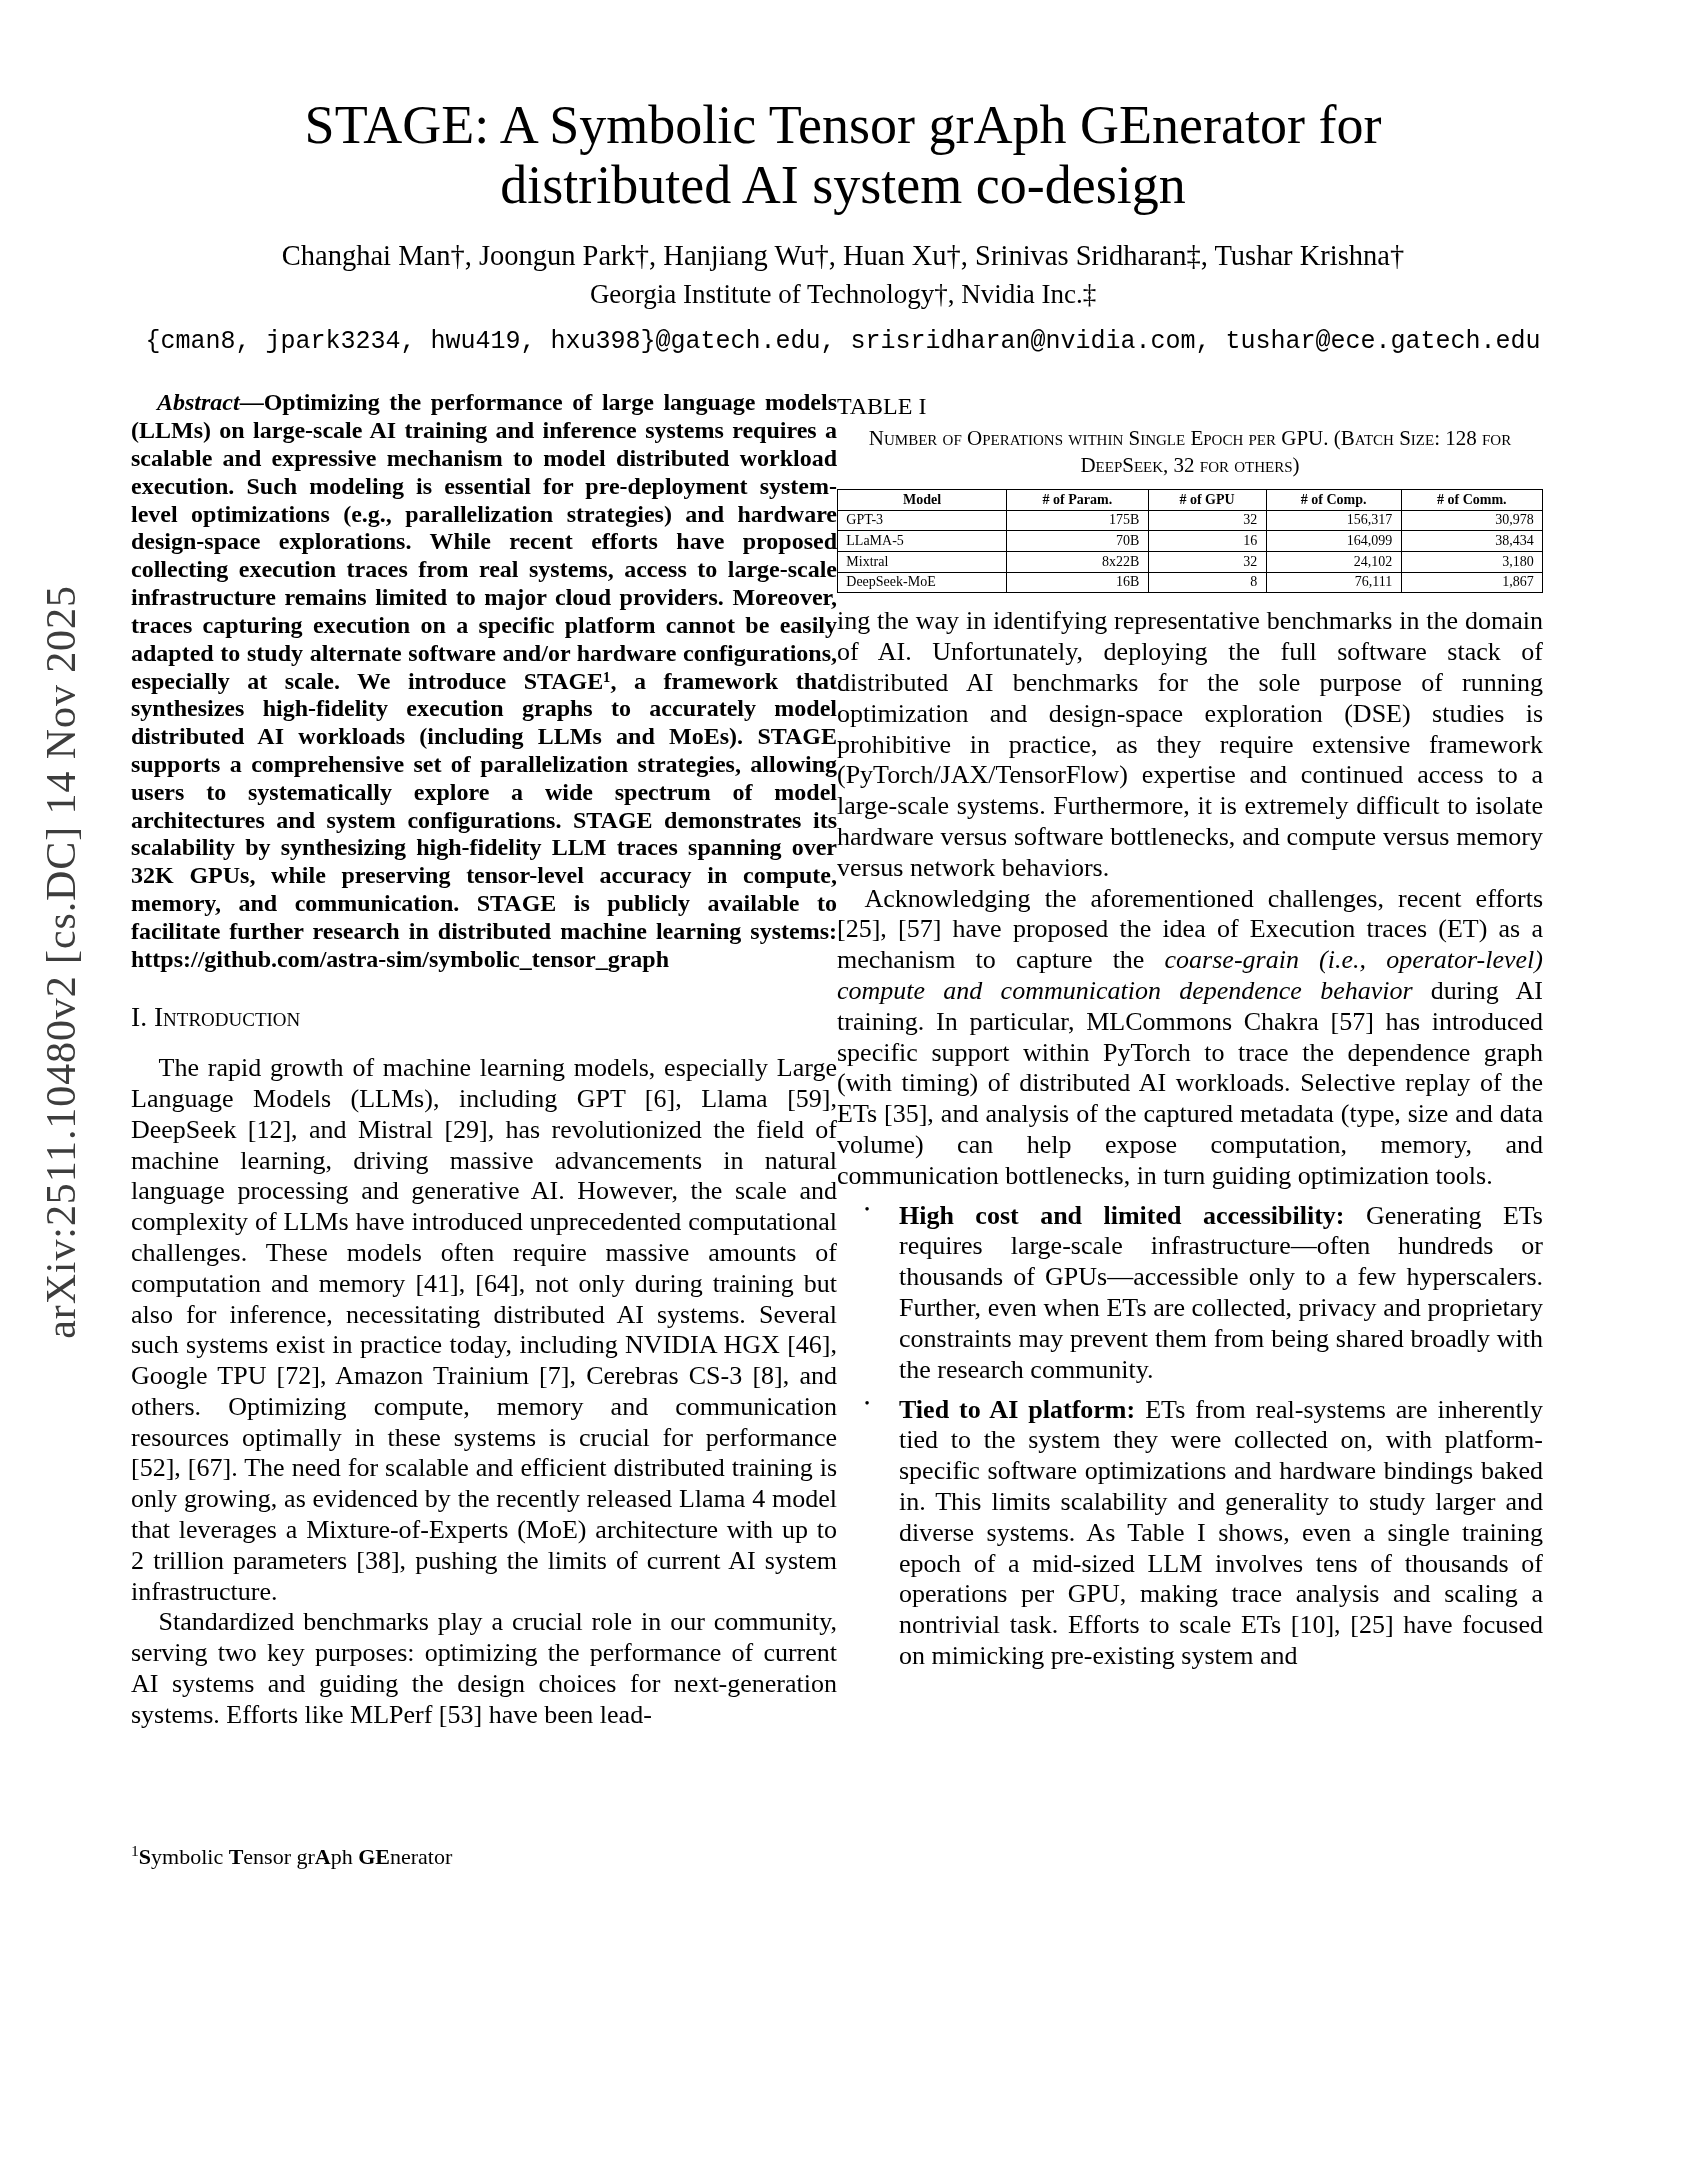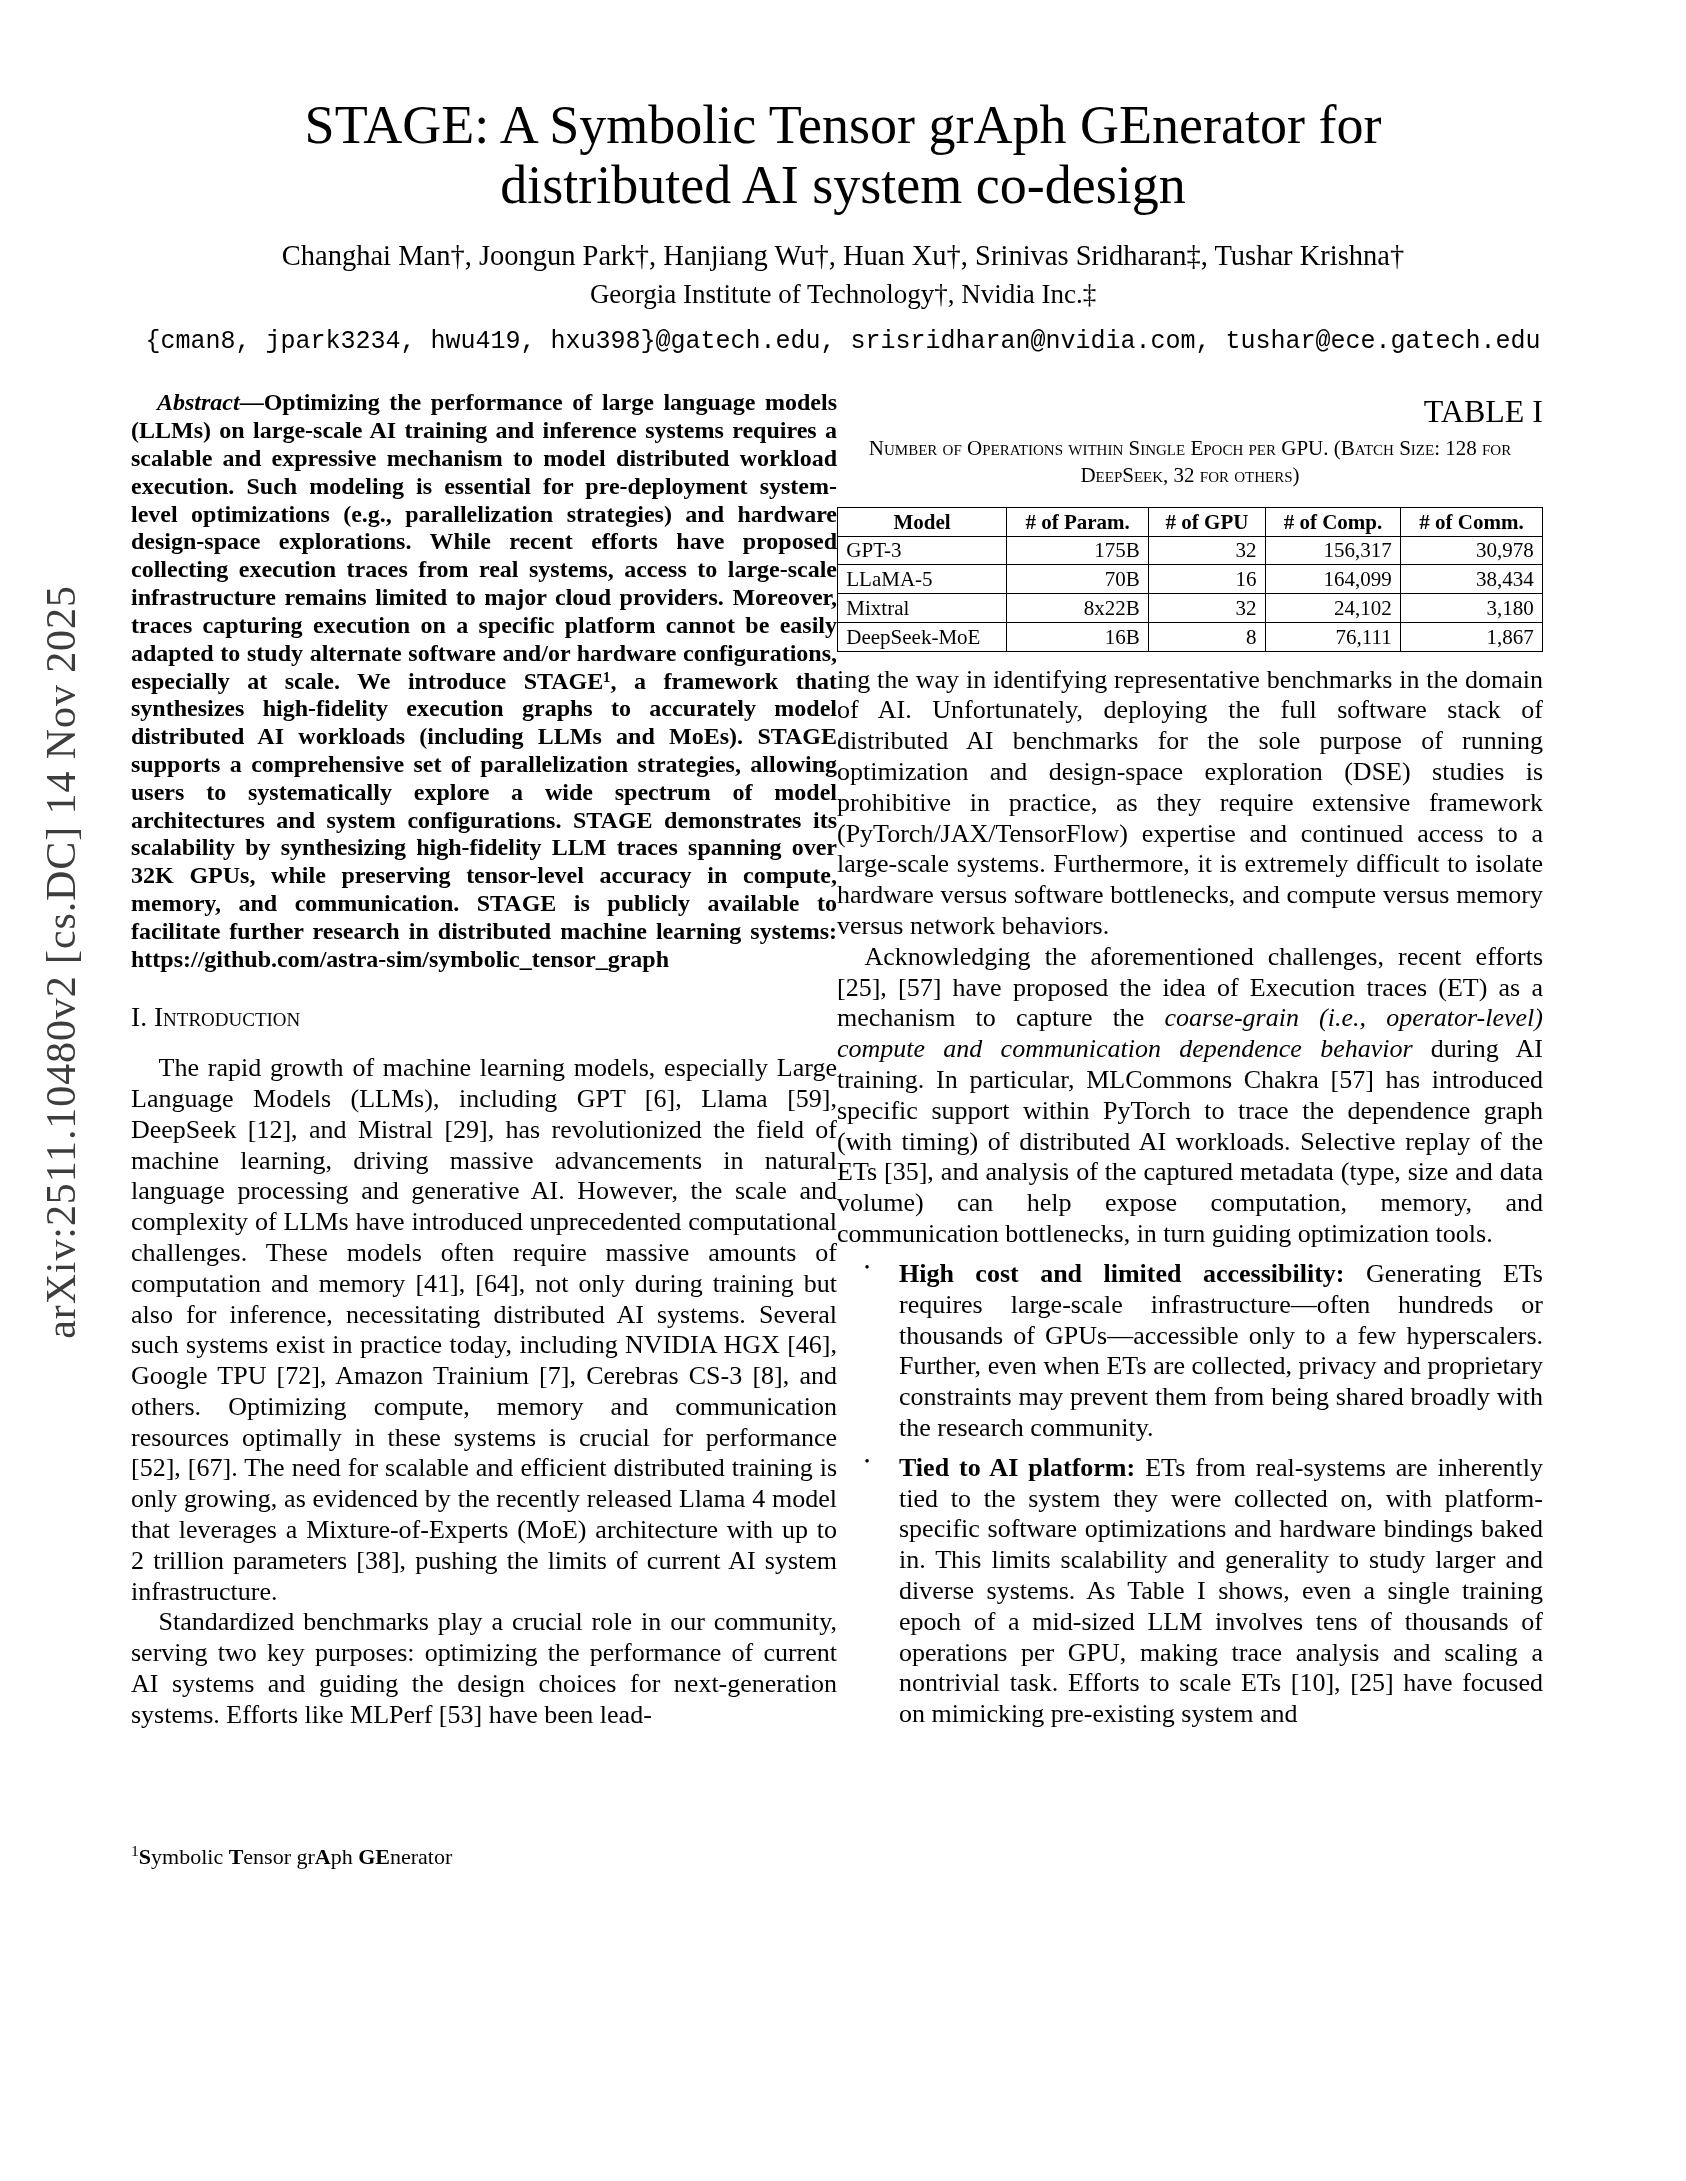--- a/index.html
+++ b/index.html
@@ -54,28 +54,28 @@
   .indent { text-indent:27.5px; }
 
   
   .footnote {
     position:absolute; left:0; bottom:1.8px; font-size:22px;
   }
   .footnote sup { font-size:15.6px; }
 
   
   .table-block { margin:3.7px 0 13px 0; }
-  .table-label { text-align:right; font-size:32px; margin-bottom:5.5px; }
+  .table-label { text-align:left; font-size:24px; margin-bottom:5.5px; }
   .table-caption {
     text-align:center; font-size:21px; line-height:1.25;
     margin:0 16.5px 9.2px 16.5px;
   }
   table.data-table {
-    width:100%; border-collapse:collapse; font-size:21px;
-    margin-top:19px;
+    width:100%; border-collapse:collapse; font-size:14px;
+    margin-top:11px;
   }
   table.data-table th, table.data-table td {
     border:1.8px solid #000; padding:1.8px 8.3px; line-height:1.15;
   }
   table.data-table th { font-weight:bold; text-align:center; }
   td.cell-model, th.cell-model { text-align:left; width:24%; }
   td.cell-num { text-align:right; }
 
   
   .bullet-item { position:relative; padding-left:62px; margin-top:9.2px; }

